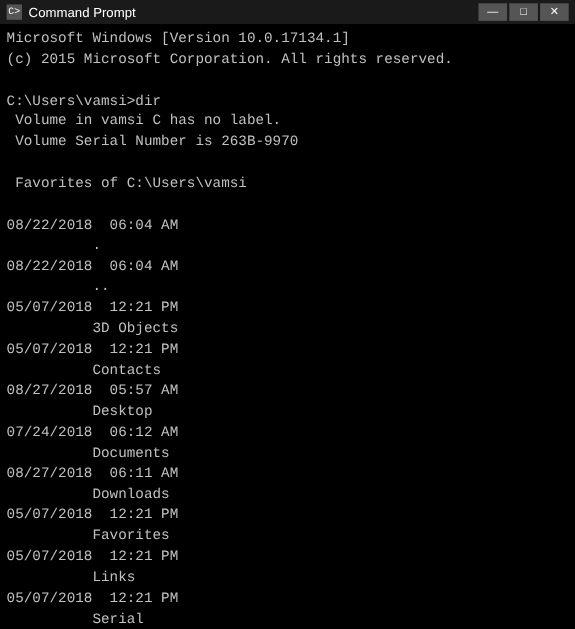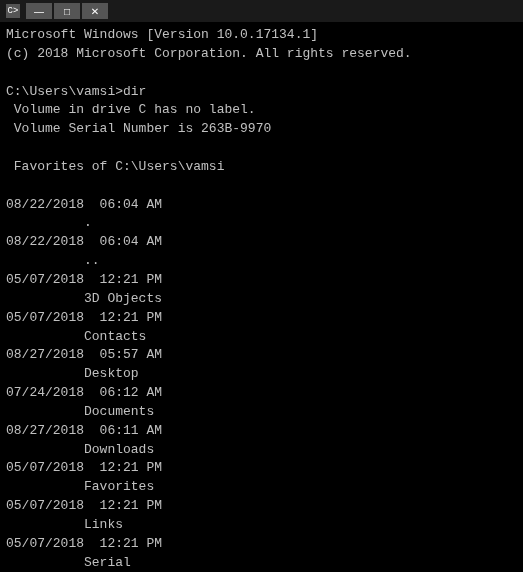--- a/index.html
+++ b/index.html
@@ -64,32 +64,33 @@
       50% { opacity: 0; }
     }
   </style>
 </head>
 <body>
 
 <div class="title-bar">
   <div class="title-bar-icon">
     <span>C&gt;</span>
   </div>
+  <span class="title-bar-text">Command Prompt</span>
   <div class="title-bar-controls">
     <div class="title-btn">—</div>
     <div class="title-btn">□</div>
     <div class="title-btn close">✕</div>
   </div>
 </div>
 
 <div class="terminal" id="terminal-output"><span>Microsoft Windows [Version 10.0.17134.1]</span>
-<span>(c) 2018 Microsoft Corporation. All rights reserved.</span>
+<span>(c) 2015 Microsoft Corporation. All rights reserved.</span>
 
 <span>C:\Users\vamsi&gt;dir</span>
-<span> Volume in drive C has no label.</span>
+<span> Volume in vamsi C has no label.</span>
 <span> Volume Serial Number is 263B-9970</span>
 
 <span> Favorites of C:\Users\vamsi</span>
 
 <span>08/22/2018  06:04 AM    <dir>          .
 <span>08/22/2018  06:04 AM    <dir>          ..
 <span>05/07/2018  12:21 PM    <dir>          3D Objects
 <span>05/07/2018  12:21 PM    <dir>          Contacts
 <span>08/27/2018  05:57 AM    <dir>          Desktop
 <span>07/24/2018  06:12 AM    <dir>          Documents

